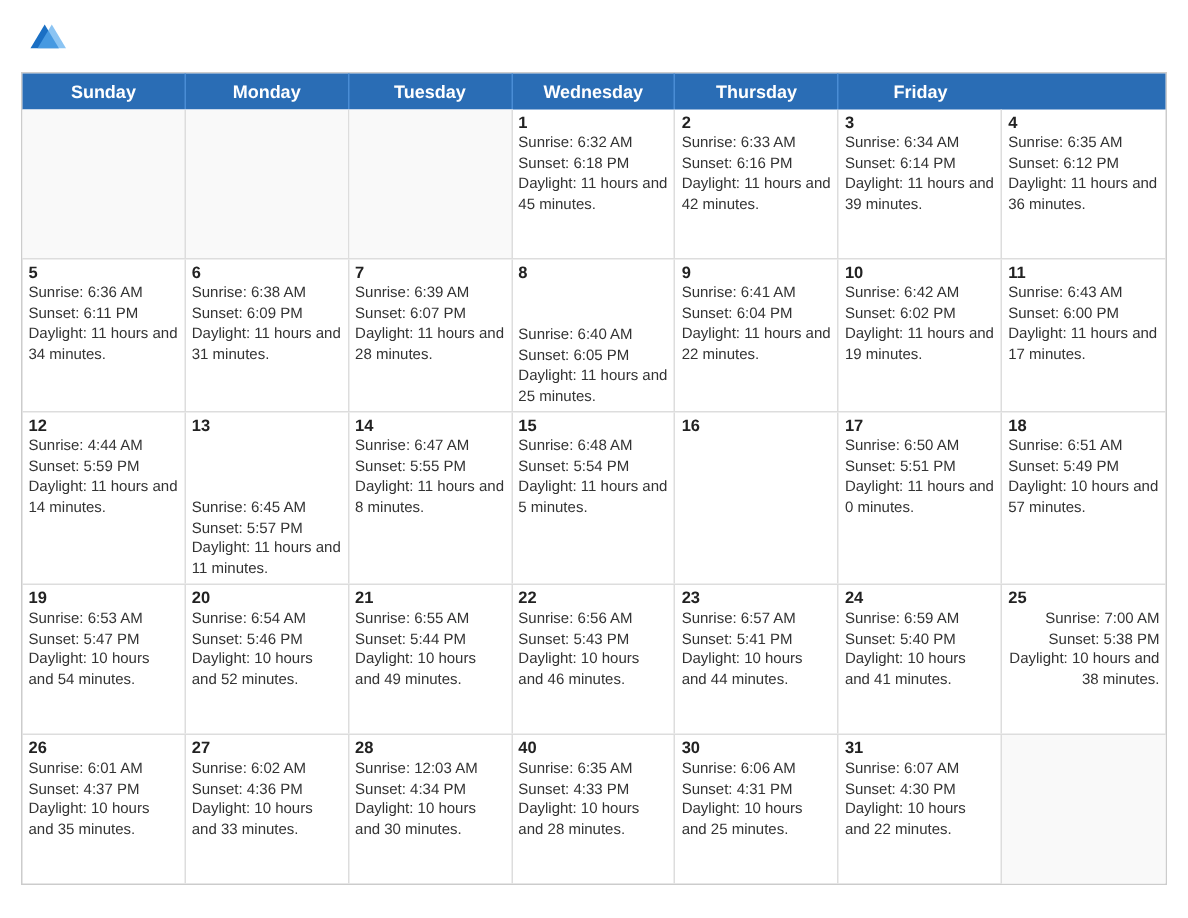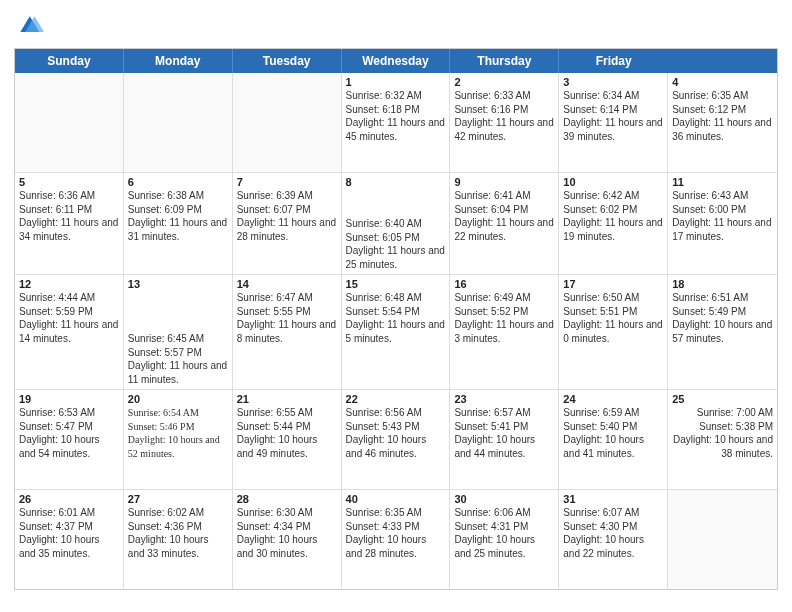--- a/index.html
+++ b/index.html
@@ -241,23 +241,20 @@
 Daylight: 11 hours and 8 minutes.</div>
           </div>
           <div class="cal-cell">
             <div class="day-num">15</div>
             <div class="cell-text" style="white-space: pre-line;">Sunrise: 6:48 AM
 Sunset: 5:54 PM
 Daylight: 11 hours and 5 minutes.</div>
           </div>
           <div class="cal-cell">
             <div class="day-num">16</div>
-            <div class="cell-text" style="white-space: pre-line;">Sunrise: 6:49 AM
-Sunset: 5:52 PM
-Daylight: 11 hours and 3 minutes.</div>
           </div>
           <div class="cal-cell">
             <div class="day-num">17</div>
             <div class="cell-text" style="white-space: pre-line;">Sunrise: 6:50 AM
 Sunset: 5:51 PM
 Daylight: 11 hours and 0 minutes.</div>
           </div>
           <div class="cal-cell">
             <div class="day-num">18</div>
             <div class="cell-text" style="white-space: pre-line;">Sunrise: 6:51 AM
@@ -267,21 +264,21 @@
         </div>
         <div class="cal-row">
           <div class="cal-cell">
             <div class="day-num">19</div>
             <div class="cell-text" style="white-space: pre-line;">Sunrise: 6:53 AM
 Sunset: 5:47 PM
 Daylight: 10 hours and 54 minutes.</div>
           </div>
           <div class="cal-cell">
             <div class="day-num">20</div>
-            <div class="cell-text" style="white-space: pre-line; font-family: Liberation Serif, serif;">Sunrise: 6:54 AM
+            <div class="cell-text" style="white-space: pre-line;">Sunrise: 6:54 AM
 Sunset: 5:46 PM
 Daylight: 10 hours and 52 minutes.</div>
           </div>
           <div class="cal-cell">
             <div class="day-num">21</div>
             <div class="cell-text" style="white-space: pre-line;">Sunrise: 6:55 AM
 Sunset: 5:44 PM
 Daylight: 10 hours and 49 minutes.</div>
           </div>
           <div class="cal-cell">
@@ -317,21 +314,21 @@
 Daylight: 10 hours and 35 minutes.</div>
           </div>
           <div class="cal-cell">
             <div class="day-num">27</div>
             <div class="cell-text" style="white-space: pre-line;">Sunrise: 6:02 AM
 Sunset: 4:36 PM
 Daylight: 10 hours and 33 minutes.</div>
           </div>
           <div class="cal-cell">
             <div class="day-num">28</div>
-            <div class="cell-text" style="white-space: pre-line;">Sunrise: 6:30 AM
+            <div class="cell-text" style="white-space: pre-line;">Sunrise: 12:03 AM
 Sunset: 4:34 PM
 Daylight: 10 hours and 30 minutes.</div>
           </div>
           <div class="cal-cell">
             <div class="day-num">40</div>
             <div class="cell-text" style="white-space: pre-line;">Sunrise: 6:35 AM
 Sunset: 4:33 PM
 Daylight: 10 hours and 28 minutes.</div>
           </div>
           <div class="cal-cell">

